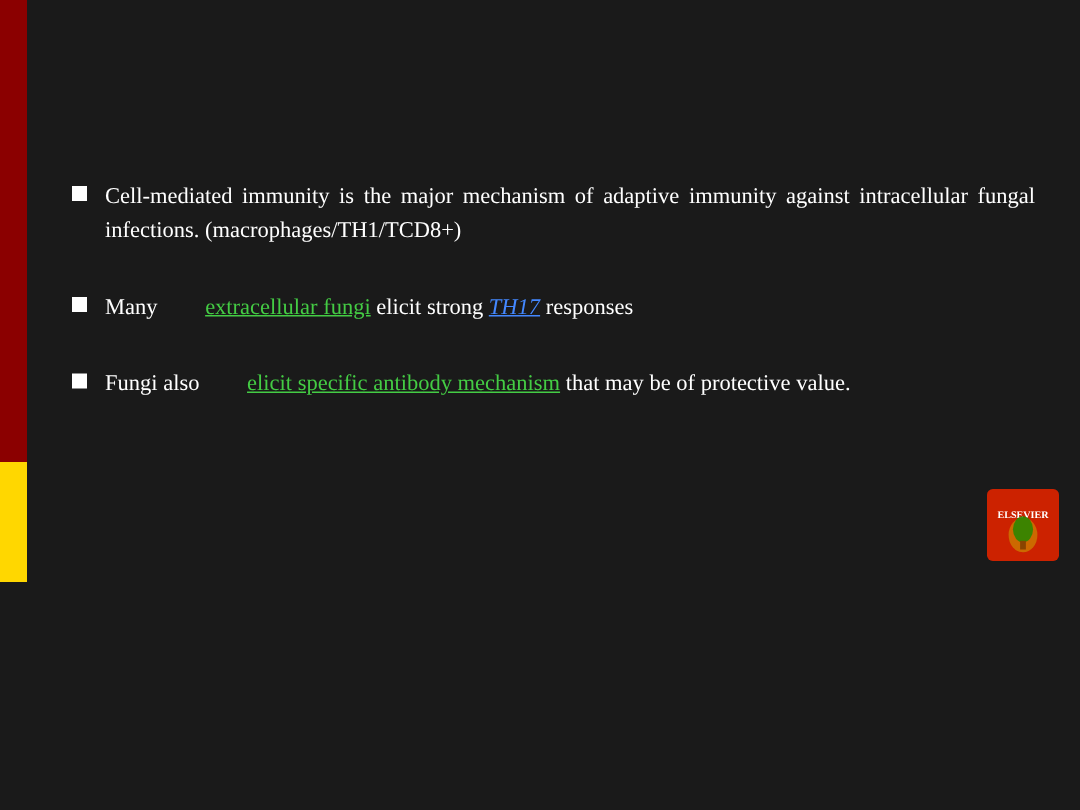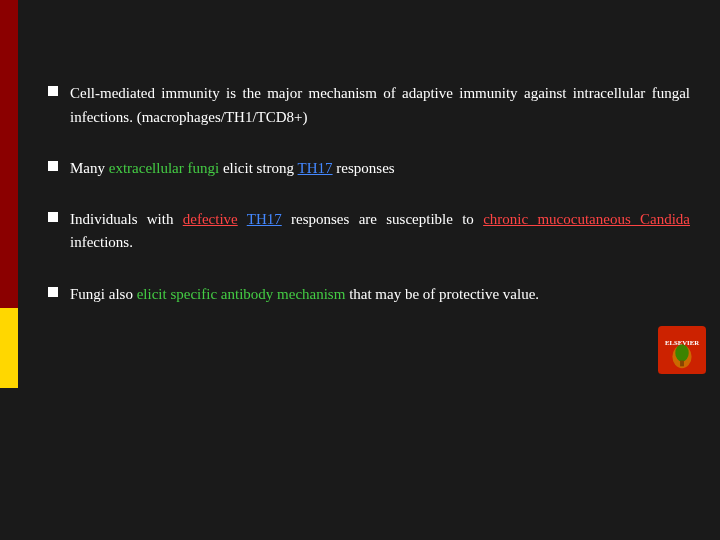--- a/index.html
+++ b/index.html
@@ -71,24 +71,27 @@
     }
 
     .highlight-red {
       color: #ff4444;
       text-decoration: underline;
     }
 
     .highlight-blue {
       color: #4488ff;
       text-decoration: underline;
+      font-style: italic;
     }
 
     .highlight-green {
       color: #44cc44;
+      text-decoration: underline;
+      margin-left: 28px;
     }
 
     .elsevier-logo {
       position: absolute;
       bottom: 14px;
       right: 14px;
       width: 48px;
       height: 48px;
     }
 
@@ -115,26 +118,20 @@
       </div>
     </div>
 
     <div class="bullet-item">
       <div class="bullet-square"></div>
       <div class="bullet-text">
         Many <span class="highlight-green">extracellular fungi</span> elicit strong <span class="highlight-blue">TH17</span> responses
       </div>
     </div>
 
-    <div class="bullet-item">
-      <div class="bullet-square"></div>
-      <div class="bullet-text">
-        Individuals with <span class="highlight-red">defective</span> <span class="highlight-blue">TH17</span> responses are susceptible to <span class="highlight-red">chronic mucocutaneous Candida</span> infections.
-      </div>
-    </div>
 
     <div class="bullet-item">
       <div class="bullet-square"></div>
       <div class="bullet-text">
         Fungi also <span class="highlight-green">elicit specific antibody mechanism</span> that may be of protective value.
       </div>
     </div>
 
   </div>
 

